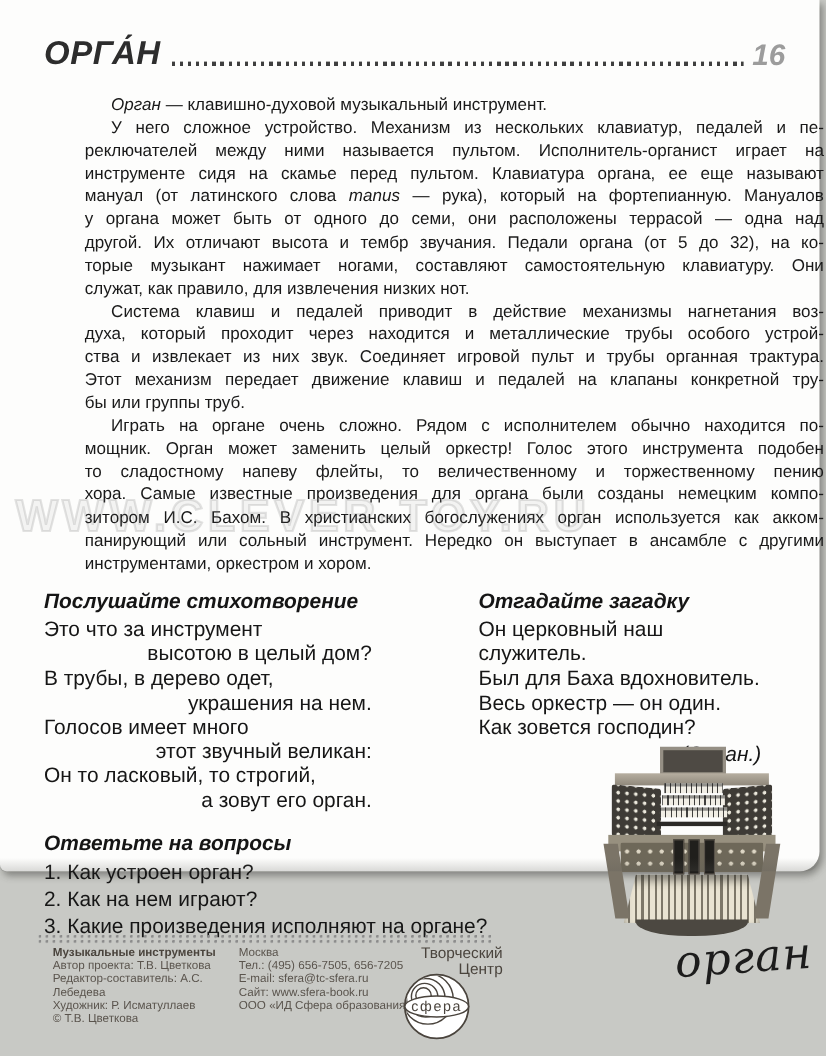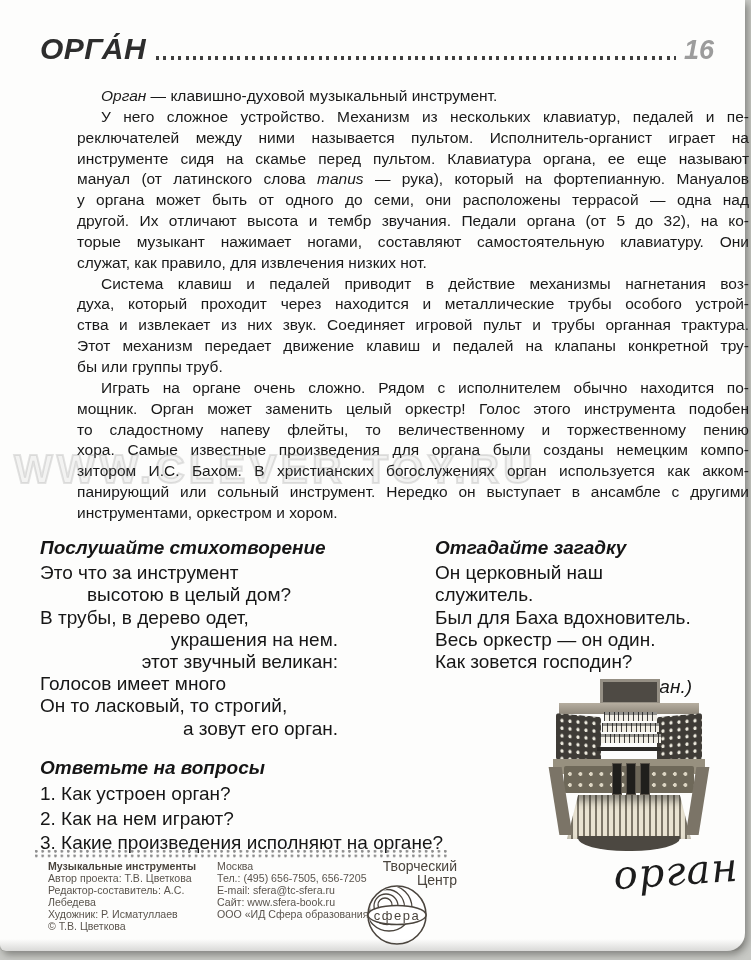--- a/index.html
+++ b/index.html
@@ -1,19 +1,19 @@
 <!DOCTYPE html>
 <html><head>
 <meta charset="utf-8">
 <style>
   * { margin:0; padding:0; box-sizing:border-box; }
   html,body { background:#c8c9c5; }
   body { font-family:"Liberation Sans", sans-serif; }
   .scan { position:relative; width:751px; height:960px; background:#c8c9c5; overflow:hidden; }
-  .page { position:absolute; left:0; top:0; width:745px; height:951px; background:#fdfdfc;
+  .page { position:absolute; left:0; top:0; width:745px; height:792px; background:#fdfdfc;
           border-radius:0 0 18px 6px; box-shadow:3px 4px 7px rgba(55,55,50,.45); }
 
   
   .header { position:absolute; left:40px; top:34px; width:674px; display:flex; align-items:flex-end; }
   .title { font-size:30px; font-weight:bold; font-style:italic; color:#2d2d2d; letter-spacing:.5px; line-height:1; }
   .leader { flex:1; height:4px; margin:0 8px 4px 10px;
             background:repeating-linear-gradient(90deg,#3f3f3f 0 3px,transparent 3px 7.4px); }
   .pagenum { font-size:27px; font-style:italic; font-weight:bold; color:#9c9c9c; line-height:1; }
 
   
@@ -129,25 +129,25 @@
           <div>инструментами, оркестром и хором.</div>
         </div>
     </main>
 
     <div class="watermark">WWW.CLEVER-TOY.RU</div>
 
     <section class="poem">
       <h2 class="colhead">Послушайте стихотворение</h2>
       <div>
           <div>Это что за инструмент</div>
-          <div style="text-align: center;">высотою в целый дом?</div>
+          <div style="text-align: right;">высотою в целый дом?</div>
           <div>В трубы, в дерево одет,</div>
           <div style="text-align: right;">украшения на нем.</div>
+          <div>Голосов имеет много</div>
           <div style="text-align: right;">этот звучный великан:</div>
-          <div>Голосов имеет много</div>
           <div>Он то ласковый, то строгий,</div>
           <div style="text-align: right;">а зовут его орган.</div>
         </div>
     </section>
 
     <section class="riddle">
       <h2 class="colhead">Отгадайте загадку</h2>
       <div>
           <div>Он церковный наш служитель.</div>
           <div>Был для Баха вдохновитель.</div>

